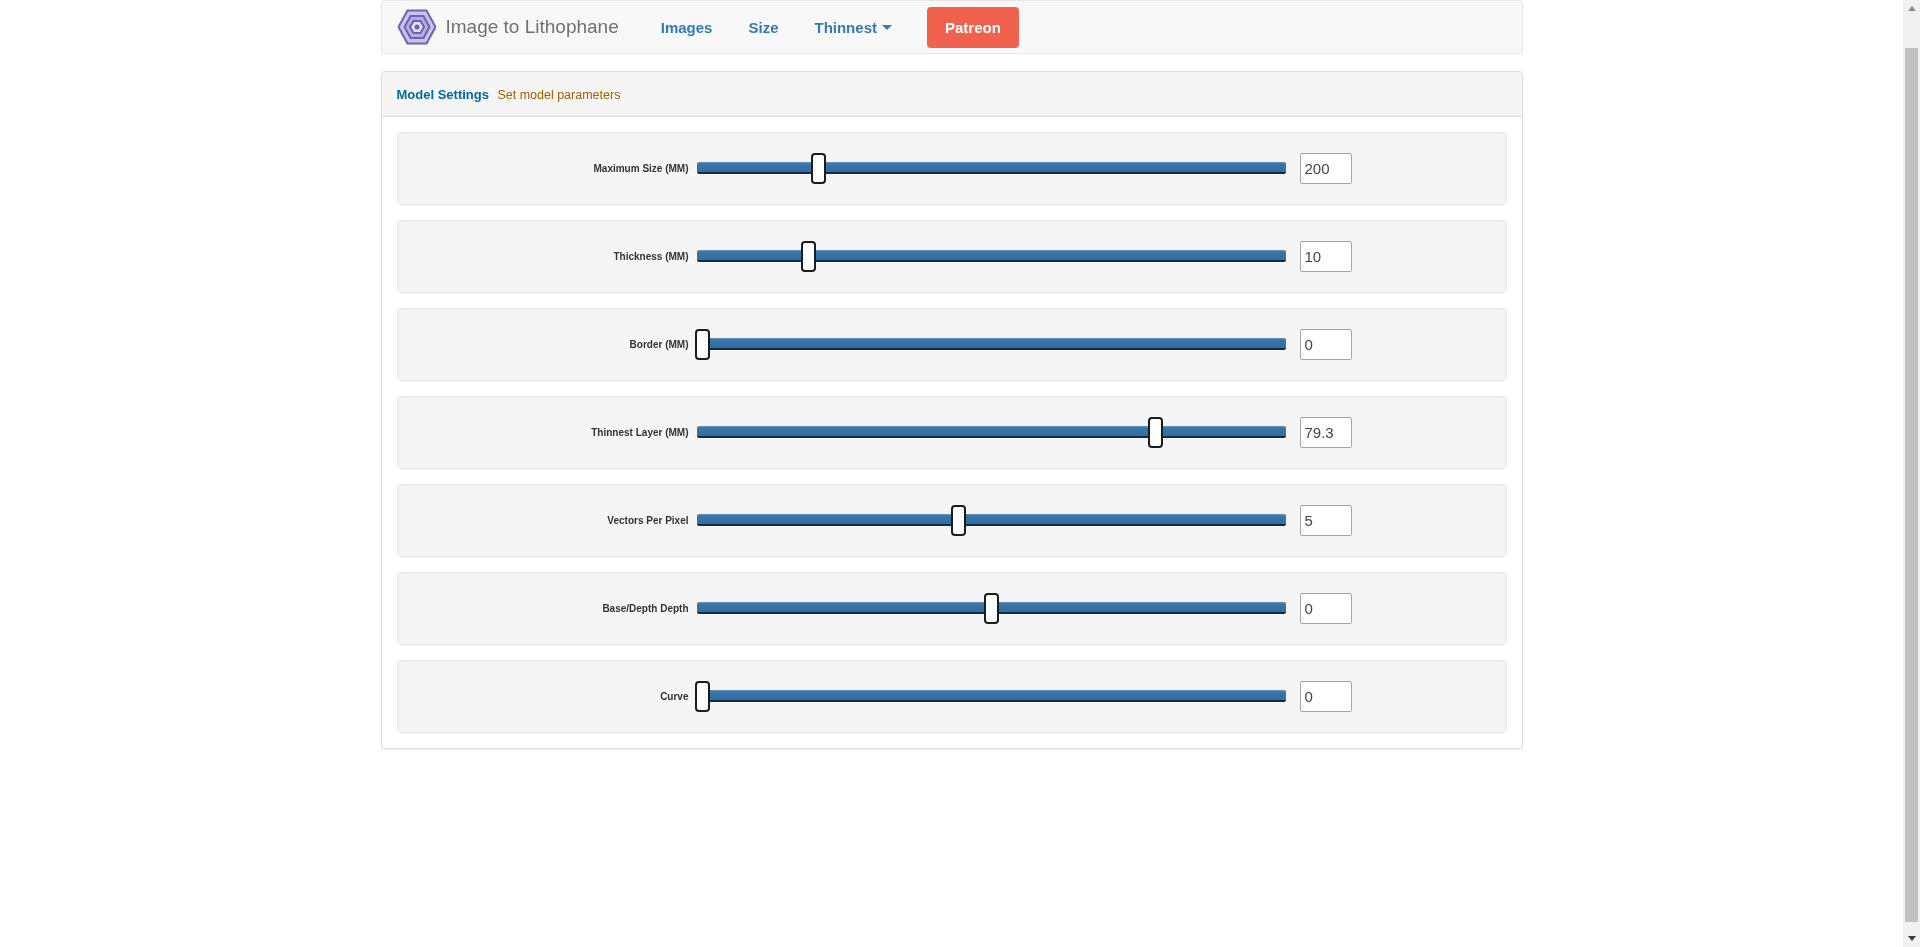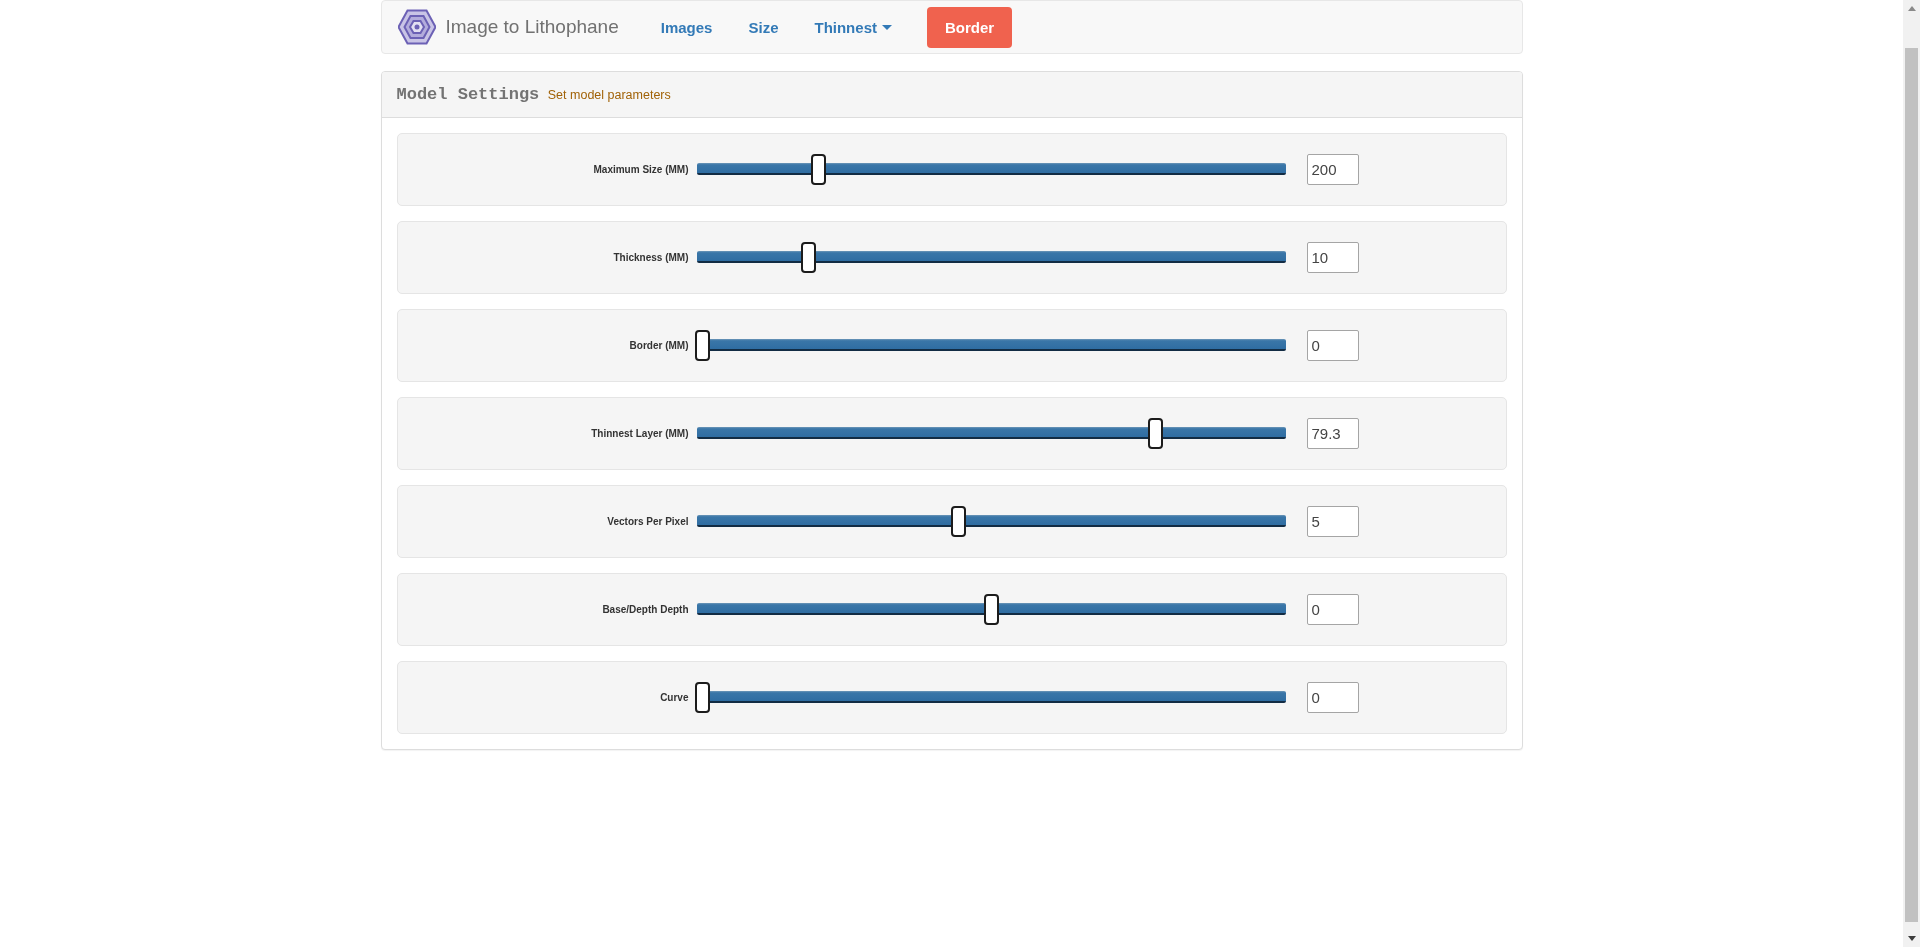--- a/index.html
+++ b/index.html
@@ -70,21 +70,21 @@
     border: 1px solid #ddd;
     border-radius: 4px;
     box-shadow: 0 1px 1px rgba(0,0,0,0.05);
   }
   .panel-heading {
     background: #f5f5f5;
     border-bottom: 1px solid #ddd;
     border-radius: 3px 3px 0 0;
     padding: 13px 15px;
   }
-  .panel-title { font-size: 17px; font-weight: bold; color: #737373; font-family: Liberation Mono, monospace; }
+  .panel-title { font-size: 13px; font-weight: bold; color: #0369a1; }
   .panel-subtitle { font-size: 12.5px; color: #a16207; margin-left: 4px; }
   .panel-body { padding: 15px; }
 
   
   .well {
     background: #f5f5f5;
     border: 1px solid #e5e5e5;
     border-radius: 5px;
     height: 73px;
     margin-bottom: 15px;
@@ -123,21 +123,21 @@
     width: 15px;
     height: 31px;
     background: #fff;
     border: 2px solid #1c1c1c;
     border-radius: 4px;
     cursor: grab;
   }
   .value-input {
     width: 52px;
     height: 31px;
-    margin-left: 21px;
+    margin-left: 14px;
     border: 1px solid #a5a5a5;
     border-radius: 2px;
     font-family: "Liberation Sans", sans-serif;
     font-size: 15px;
     color: #444;
     padding: 0 4px;
     background: #fff;
     flex: none;
   }
 
@@ -199,21 +199,21 @@
         <a class="nav-link">
           <span>Images</span>
         </a>
         <a class="nav-link">
           <span>Size</span>
         </a>
         <a class="nav-link">
           <span>Thinnest</span>
           <span class="caret"></span>
         </a>
-        <a class="patreon-btn">Border</a>
+        <a class="patreon-btn">Patreon</a>
       </div>
     </nav>
 
     <div class="panel">
       <div class="panel-heading">
         <span class="panel-title">Model Settings</span>
         <span class="panel-subtitle">Set model parameters</span>
       </div>
       <div class="panel-body">
 

